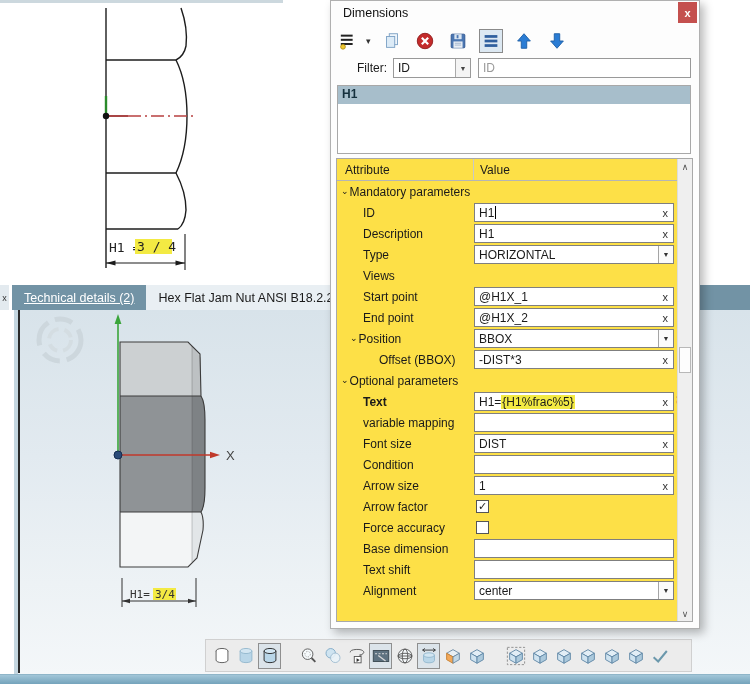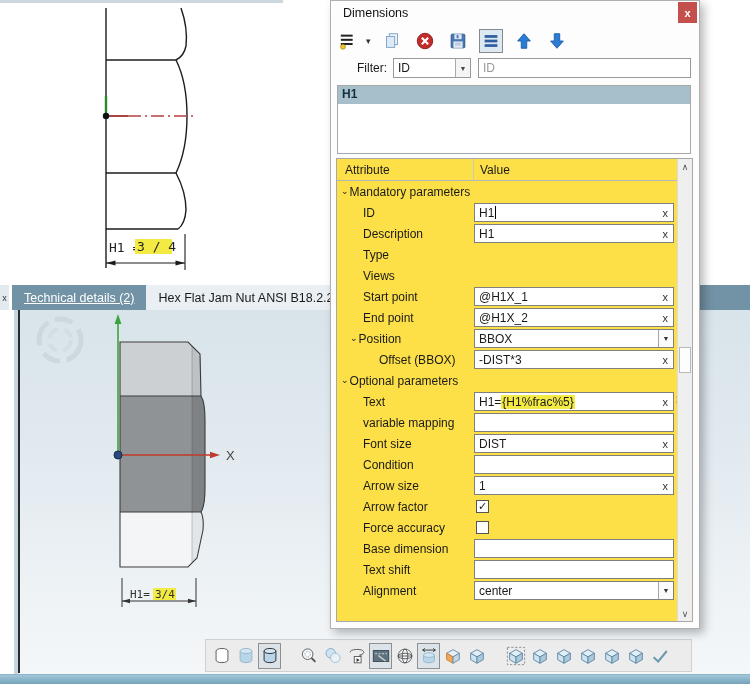--- a/index.html
+++ b/index.html
@@ -388,20 +388,26 @@
               <div class="vbox">
                 <span>H1</span>
                 <span class="clearx">x</span>
               </div>
             </div>
           </div>
           <div class="trow">
             <div class="tlabel ind1">
               <span>Type</span>
             </div>
+            <div class="tvalue">
+              <div class="vbox">
+                <span>HORIZONTAL</span>
+                <span class="selarr">▼</span>
+              </div>
+            </div>
           </div>
           <div class="trow">
             <div class="tlabel ind1">
               <span>Views</span>
             </div>
           </div>
           <div class="trow">
             <div class="tlabel ind1">
               <span>Start point</span>
             </div>
@@ -447,21 +453,21 @@
             </div>
           </div>
           <div class="trow group">
             <div class="tlabel ind0">
               <span class="chev">⌄</span>
               <span>Optional parameters</span>
             </div>
           </div>
           <div class="trow">
             <div class="tlabel ind1">
-              <span style="font-weight: normal;">Text</span>
+              <span style="font-weight: bold;">Text</span>
             </div>
             <div class="tvalue">
               <div class="vbox">
                 <span>H1=<span class="hl" style="background: rgb(243, 234, 67);">{H1%frac%5}</span></span>
                 <span class="clearx">x</span>
               </div>
               <span class="undoic"><svg viewBox="0 0 16 16" width="16" height="16">
                   <path d="M8 2 a6 6 0 1 1 -5.2 3" fill="none" stroke="#c22a2a" stroke-width="2.4"></path>
                   <polygon points="0.5,2.5 6.8,4.2 2.2,8.8" fill="#c22a2a"></polygon>
                 </svg></span>

